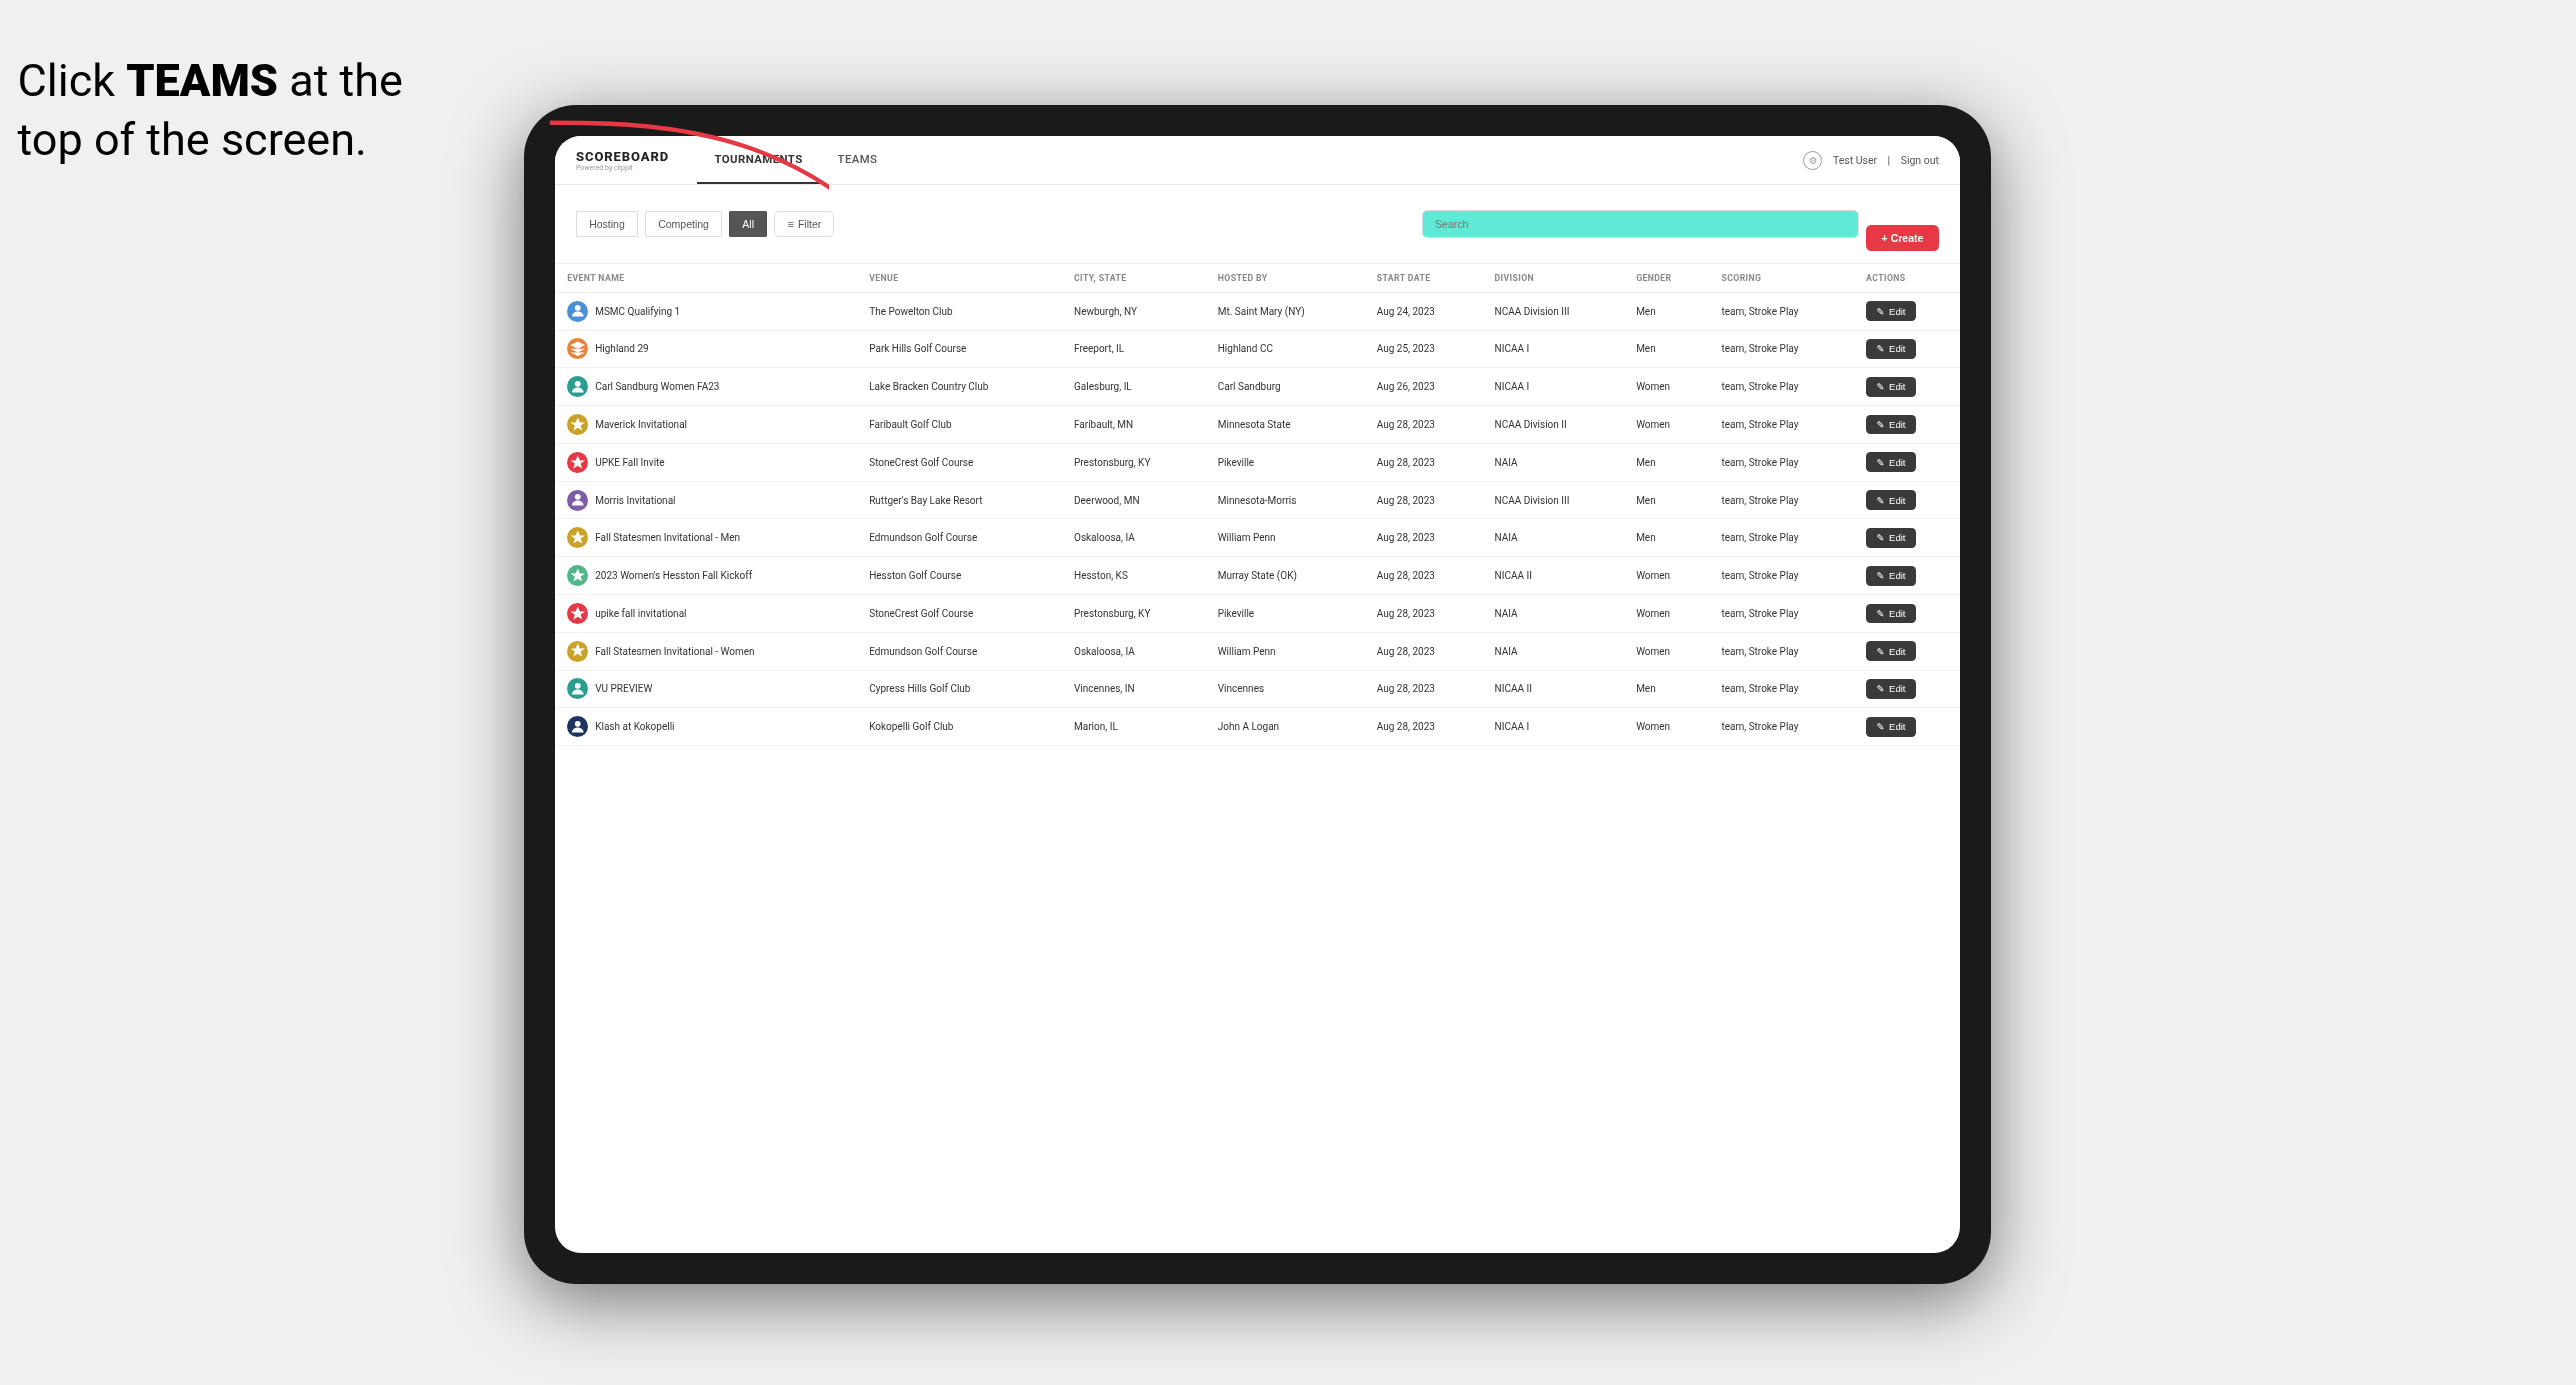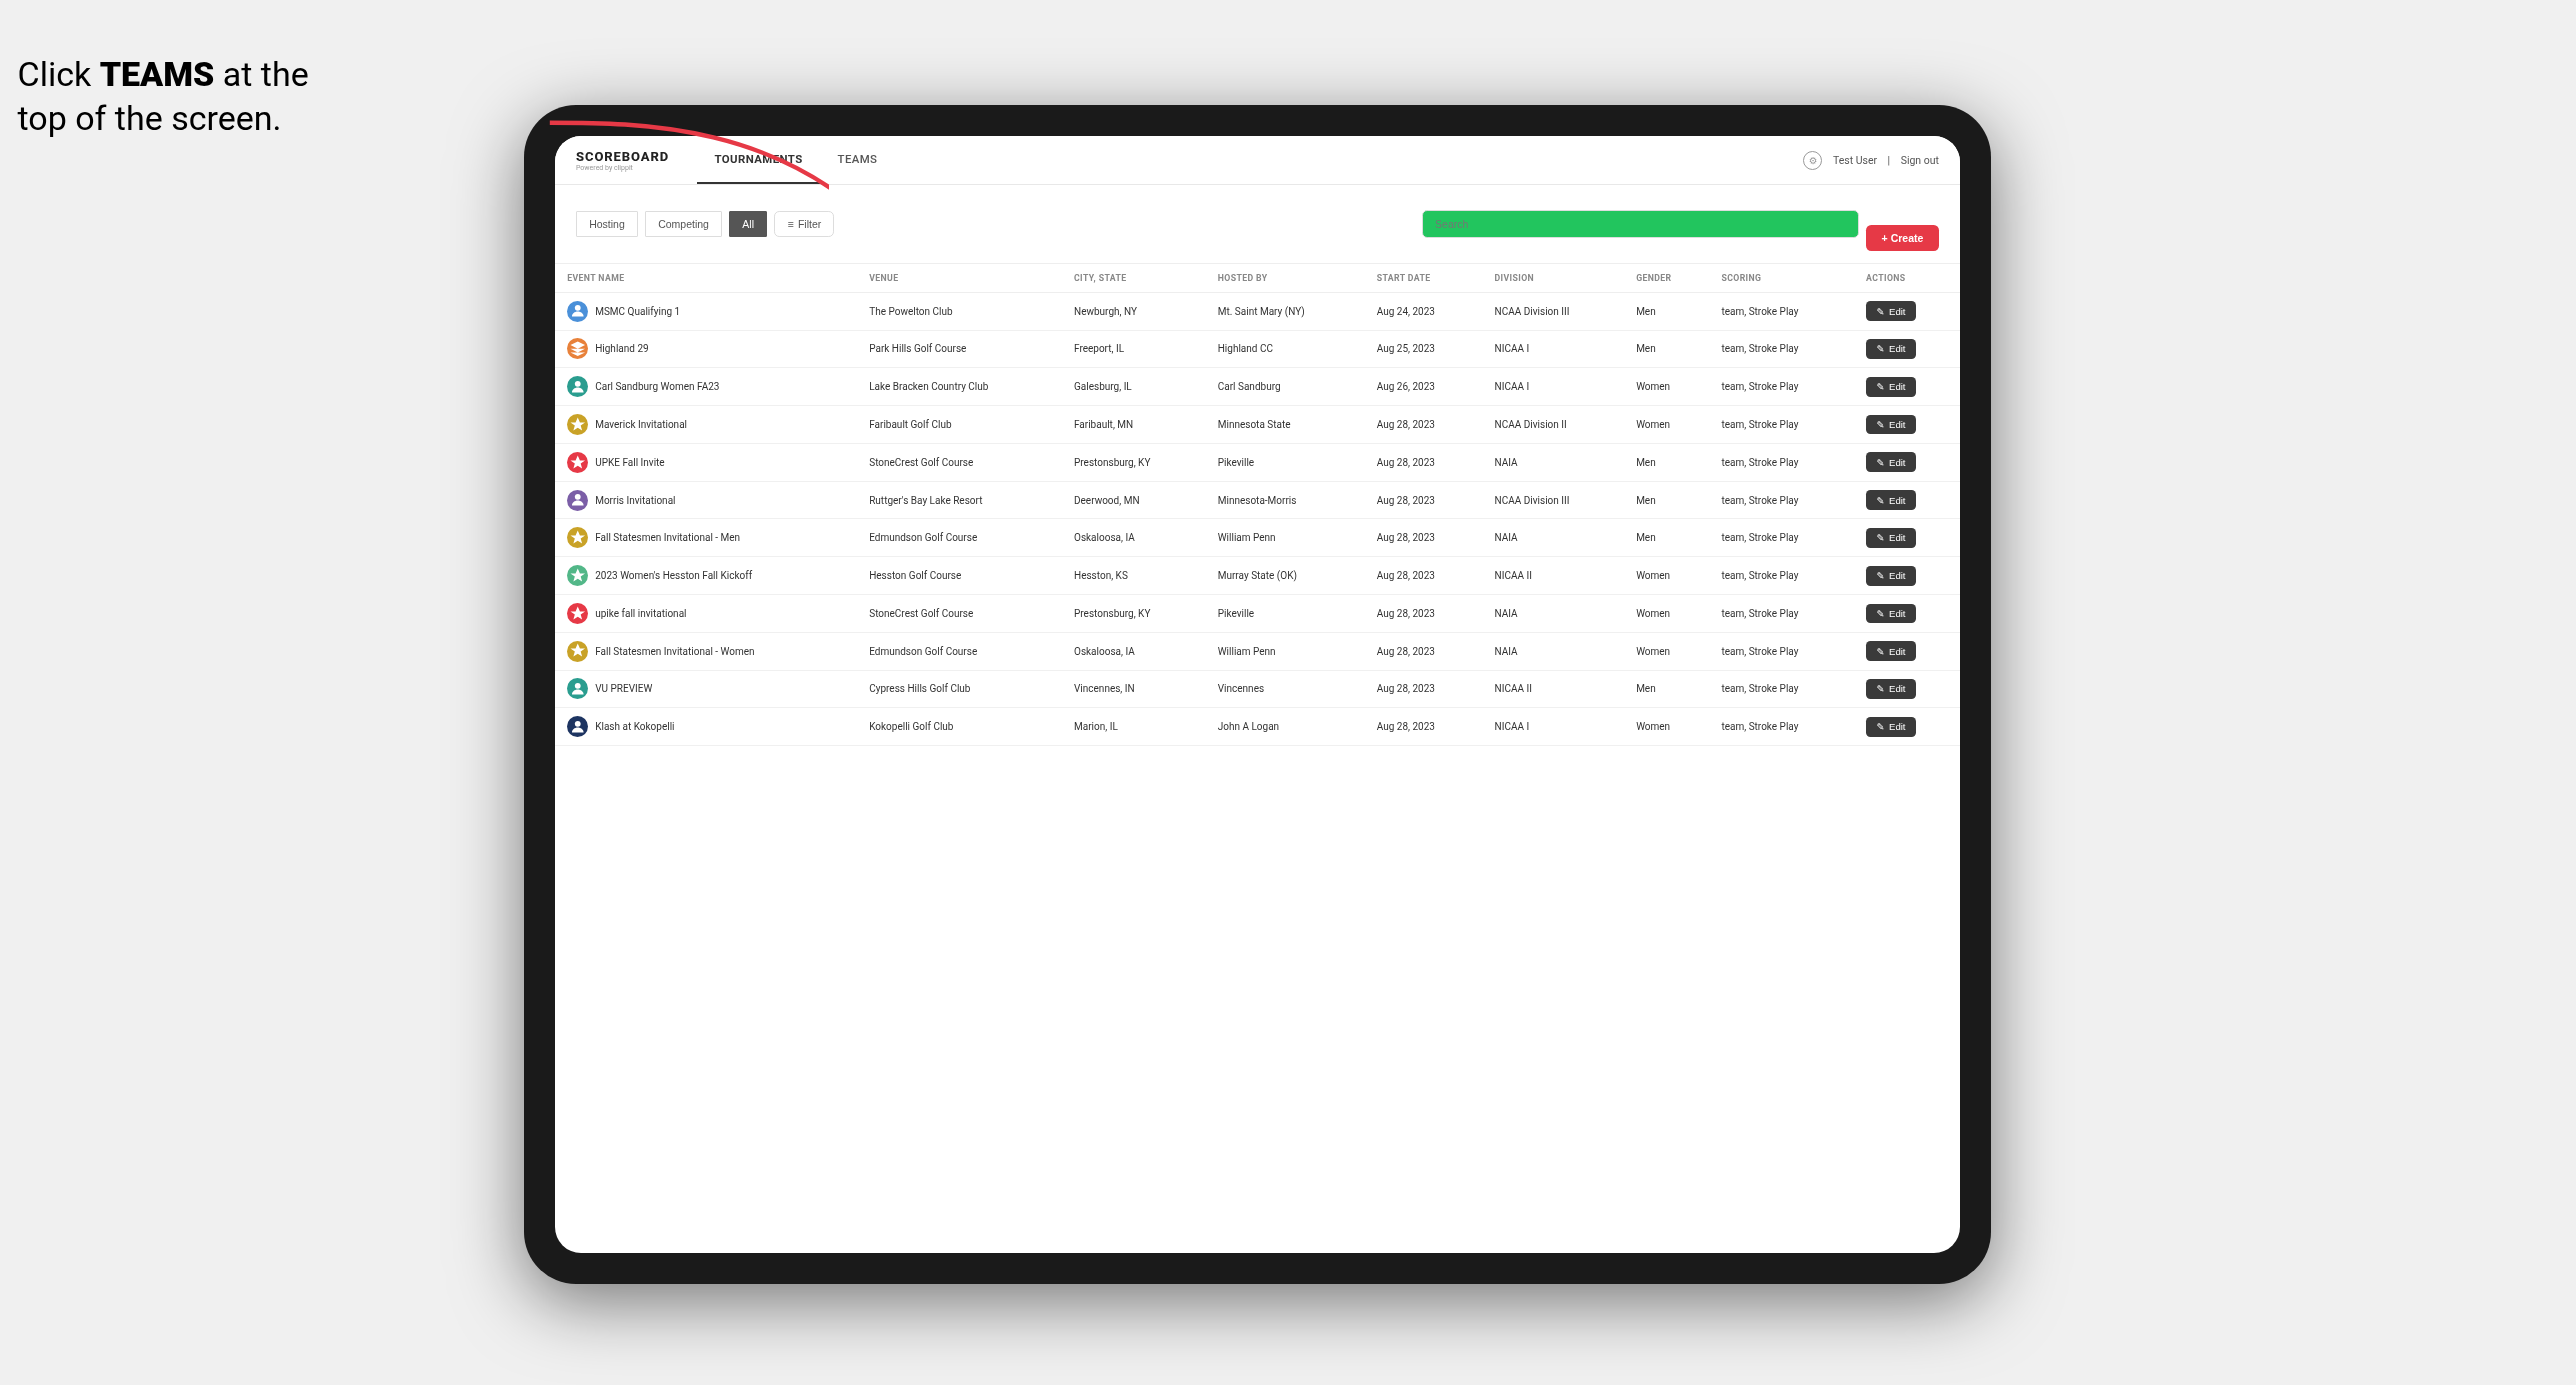--- a/index.html
+++ b/index.html
@@ -10,21 +10,21 @@
       height: 1386px;
       position: relative;
       overflow: hidden;
     }
 
     
     .instruction {
       position: absolute;
       top: 52px;
       left: 17.5px;
-      font-size: 34px;
+      font-size: 45px;
       line-height: 1.3;
       color: #000;
       font-weight: 400;
       z-index: 10;
     }
     .instruction strong {
       font-weight: 900;
     }
 
     
@@ -172,21 +172,21 @@
       max-width: 437px;
     }
 
     .search-input {
       width: 100%;
       padding: 7px 12.2px;
       border: 0.9px solid #ddd;
       border-radius: 5.2px;
       font-size: 10.5px;
       color: #555;
-      background: #22c55e;
+      background: #5eead4;
     }
 
     .create-btn {
       padding: 7px 15.7px;
       background: #e63946;
       color: #fff;
       border: none;
       border-radius: 5.2px;
       font-size: 10.5px;
       font-weight: 600;

